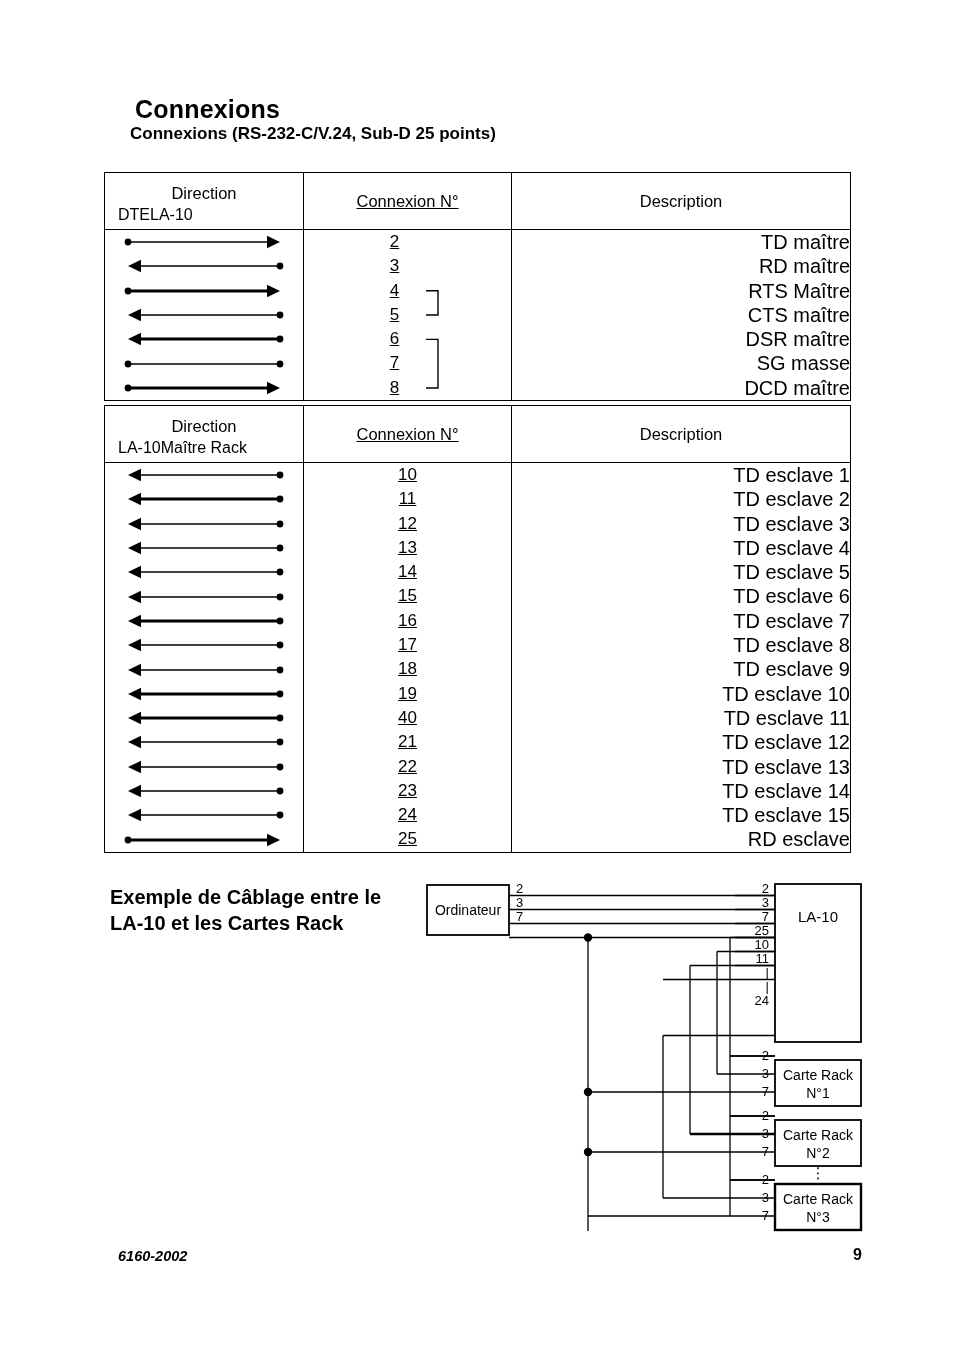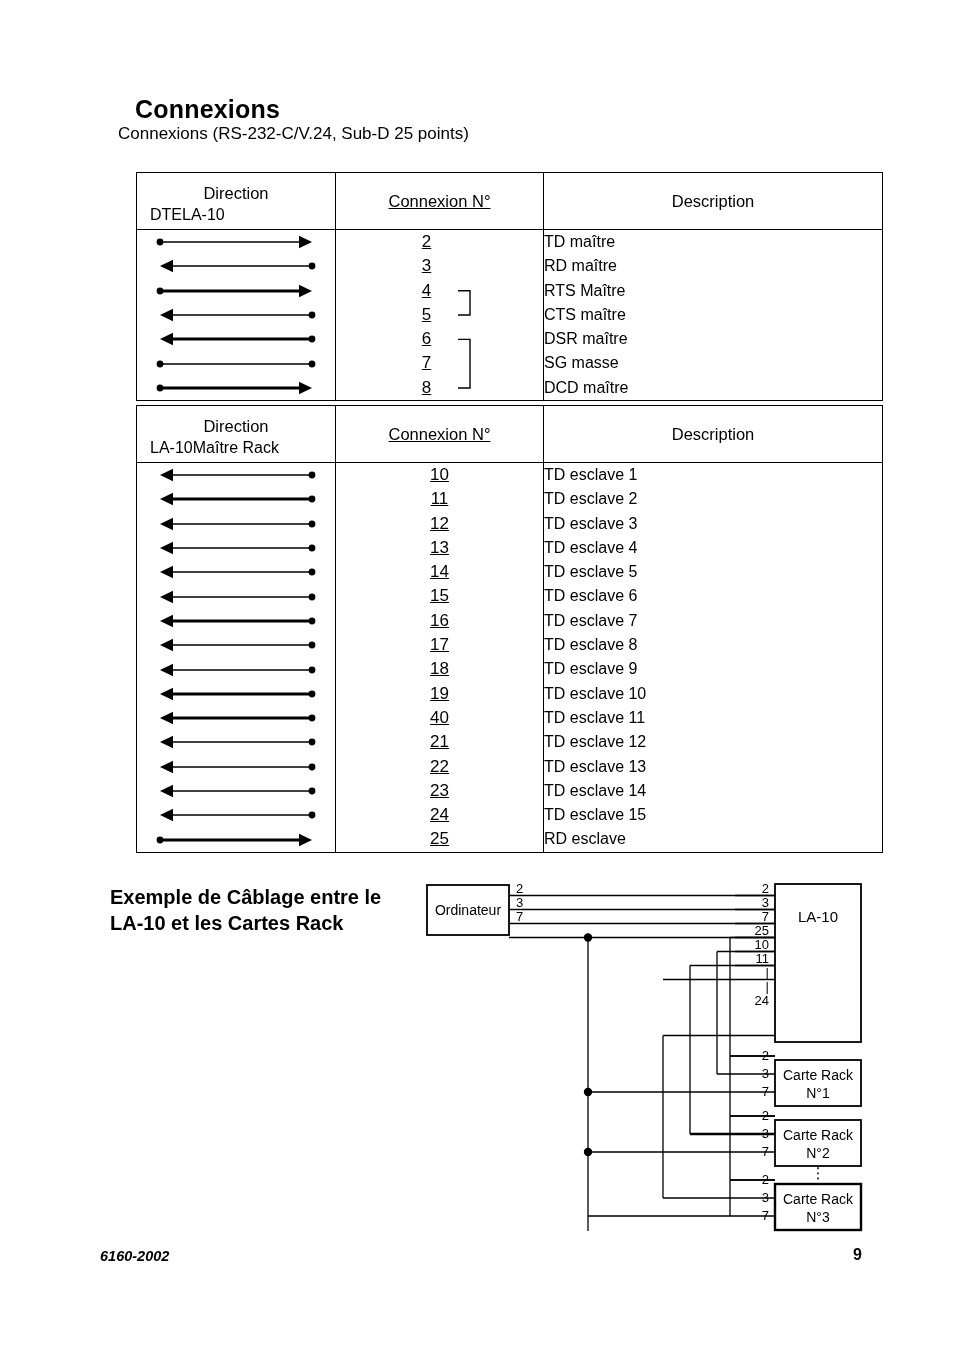--- a/index.html
+++ b/index.html
@@ -20,30 +20,30 @@
   #page-title {
     position: absolute;
     left: 135px;
     top: 78px;
     font-size: 25px;
     font-weight: bold;
     letter-spacing: 0.2px;
   }
   #subtitle {
     position: absolute;
-    left: 118px;
+    left: 130px;
     top: 124px;
     font-size: 17px;
-    font-weight: normal;
+    font-weight: bold;
   }
 
   
   .conn-table {
     position: absolute;
-    left: 136px;
+    left: 104px;
     width: 743px;
     border-collapse: collapse;
     table-layout: fixed;
   }
   .conn-table td, .conn-table th {
     border: 1.3px solid #000;
     padding: 0;
     font-weight: normal;
     font-size: 16.5px;
     vertical-align: middle;
@@ -105,22 +105,22 @@
     position: absolute;
     left: 0; top: 0; right: 0; bottom: 0;
     pointer-events: none;
   }
 
   
   .desc-list { display: flex; flex-direction: column; }
   .desc-row {
     height: 24.3px;
     line-height: 24.3px;
-    text-align: left;
-    font-size: 16px;
+    text-align: right;
+    font-size: 20px;
   }
 
   
   #example-heading {
     position: absolute;
     left: 110px;
     top: 884px;
     width: 300px;
     font-size: 20px;
     font-weight: bold;
@@ -140,21 +140,21 @@
     font-size: 13px;
   }
   .dgm-title {
     font-family: "Liberation Sans", sans-serif;
     font-size: 15px;
   }
 
   
   #footer-code {
     position: absolute;
-    left: 100px;
+    left: 118px;
     top: 1248px;
     font-size: 14.5px;
     font-weight: bold;
     font-style: italic;
   }
   #footer-page {
     position: absolute;
     left: 853px;
     top: 1246px;
     font-size: 16px;

